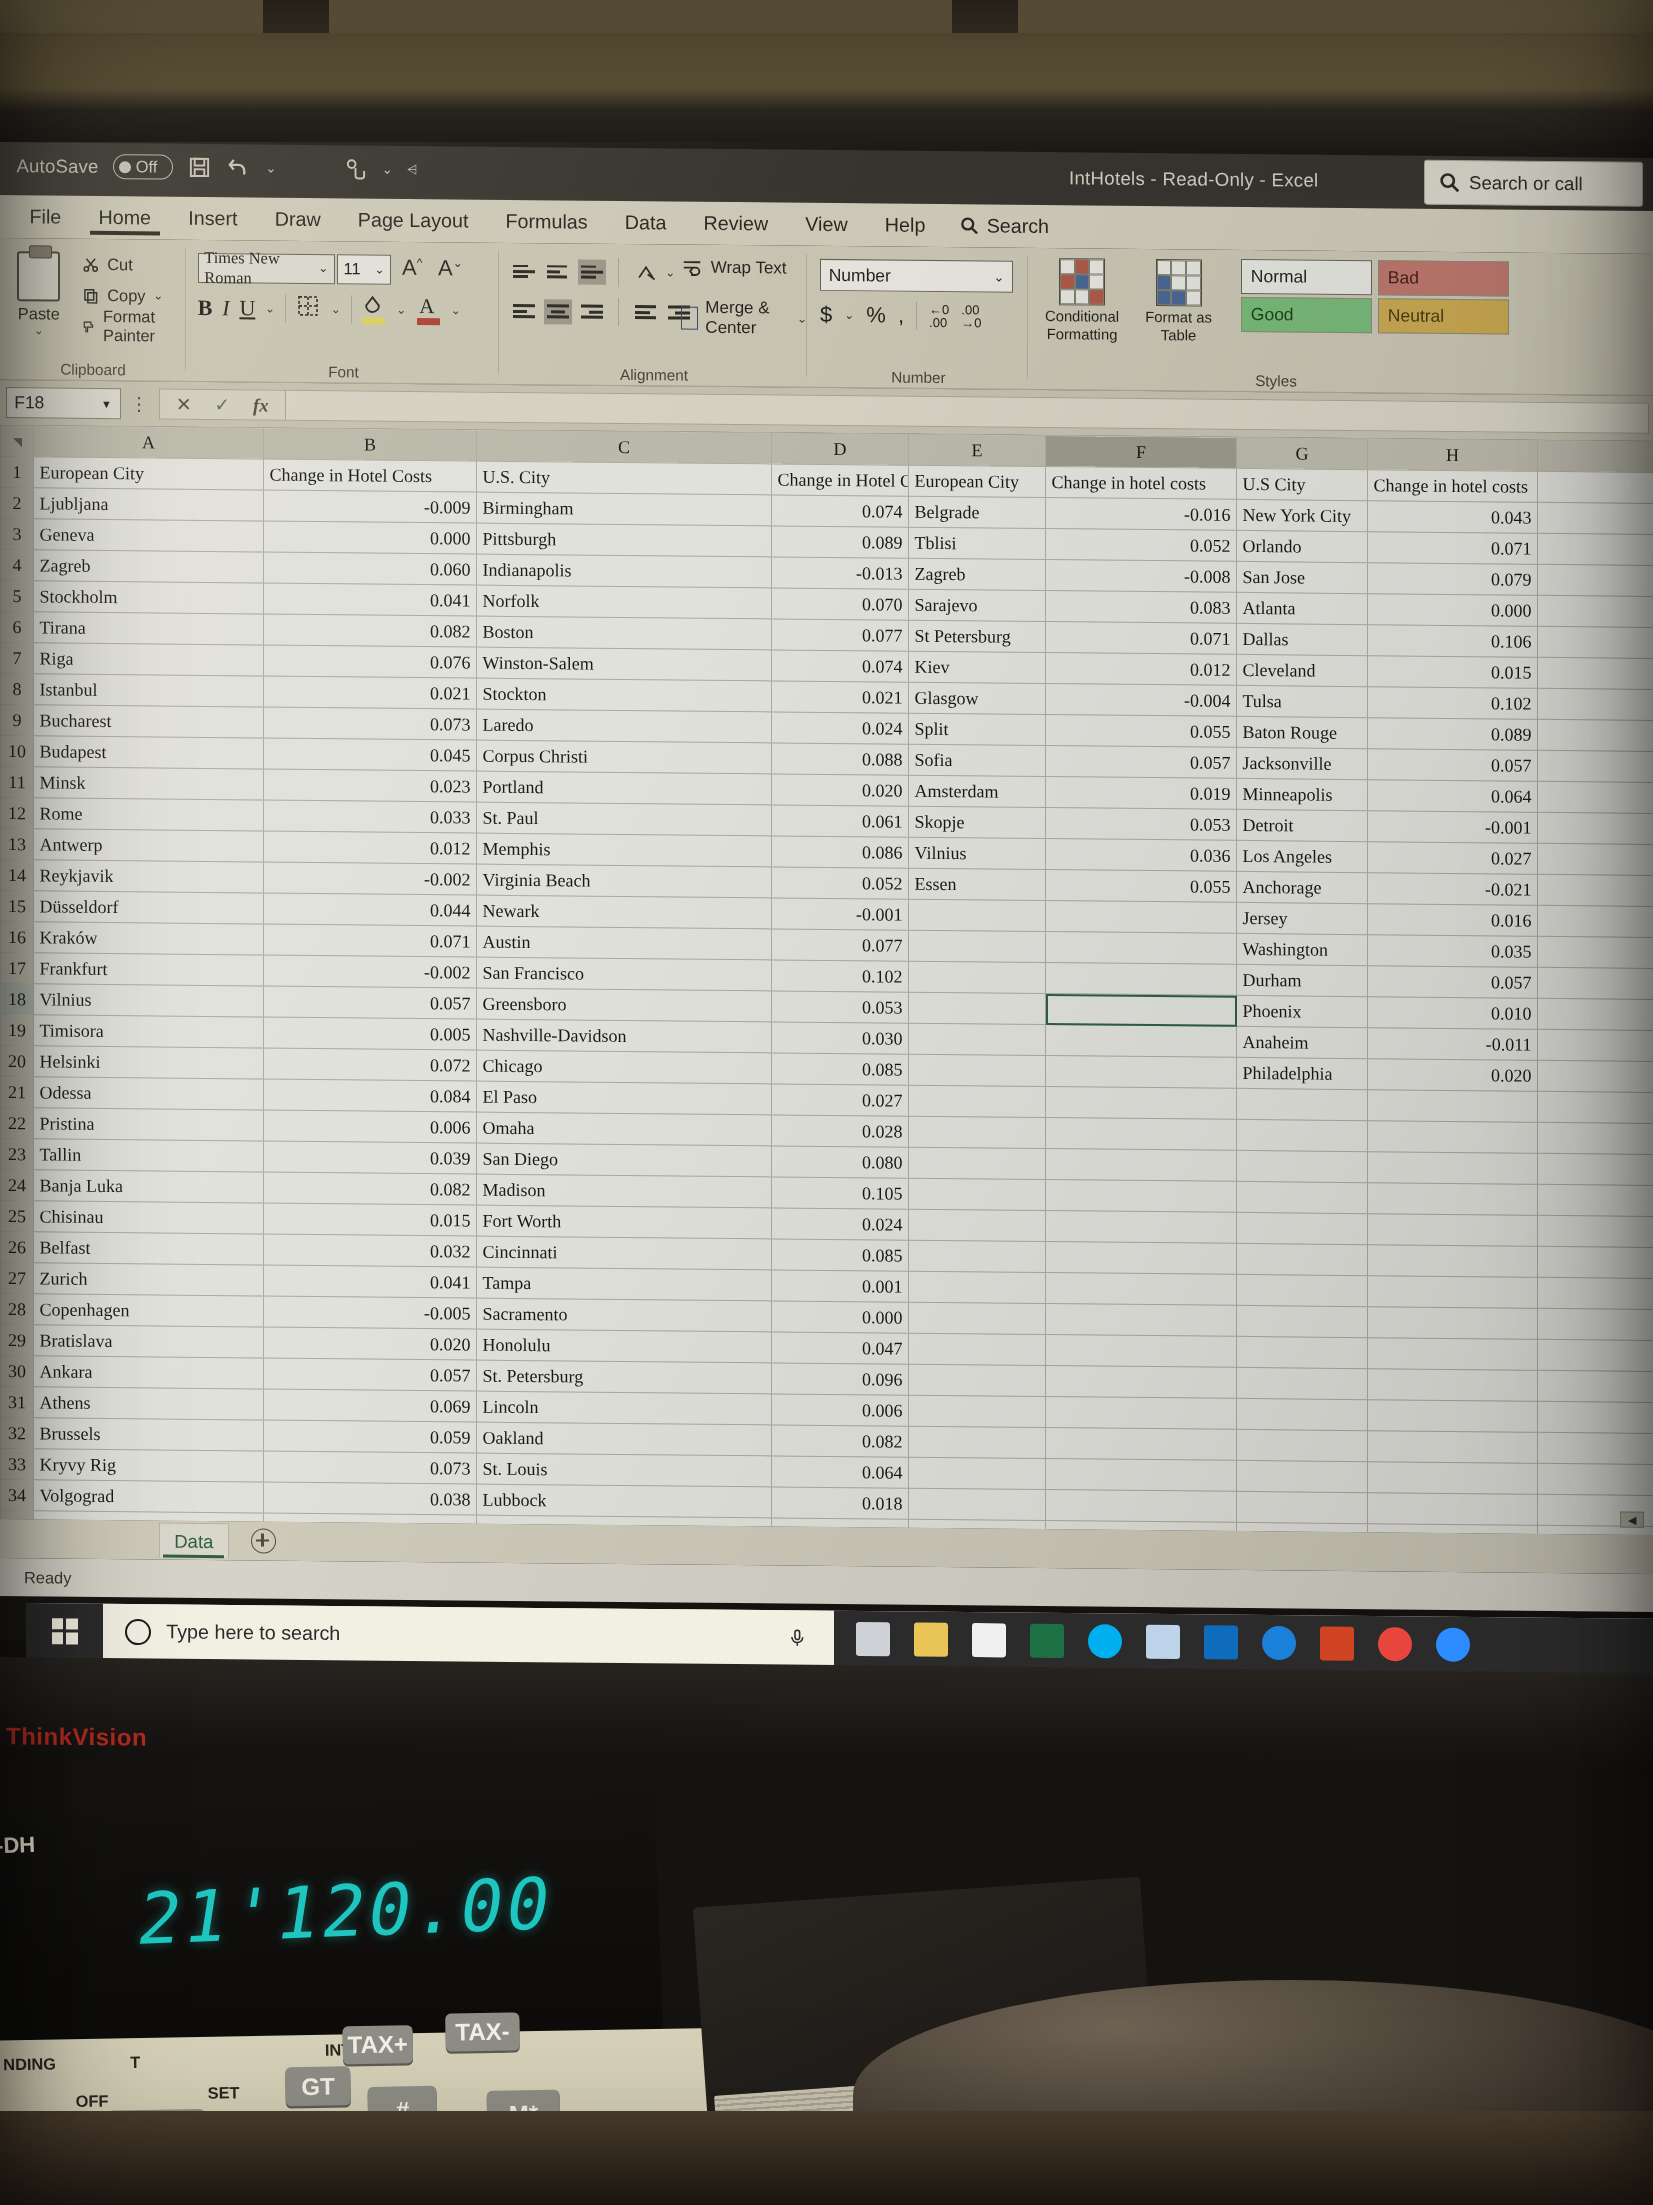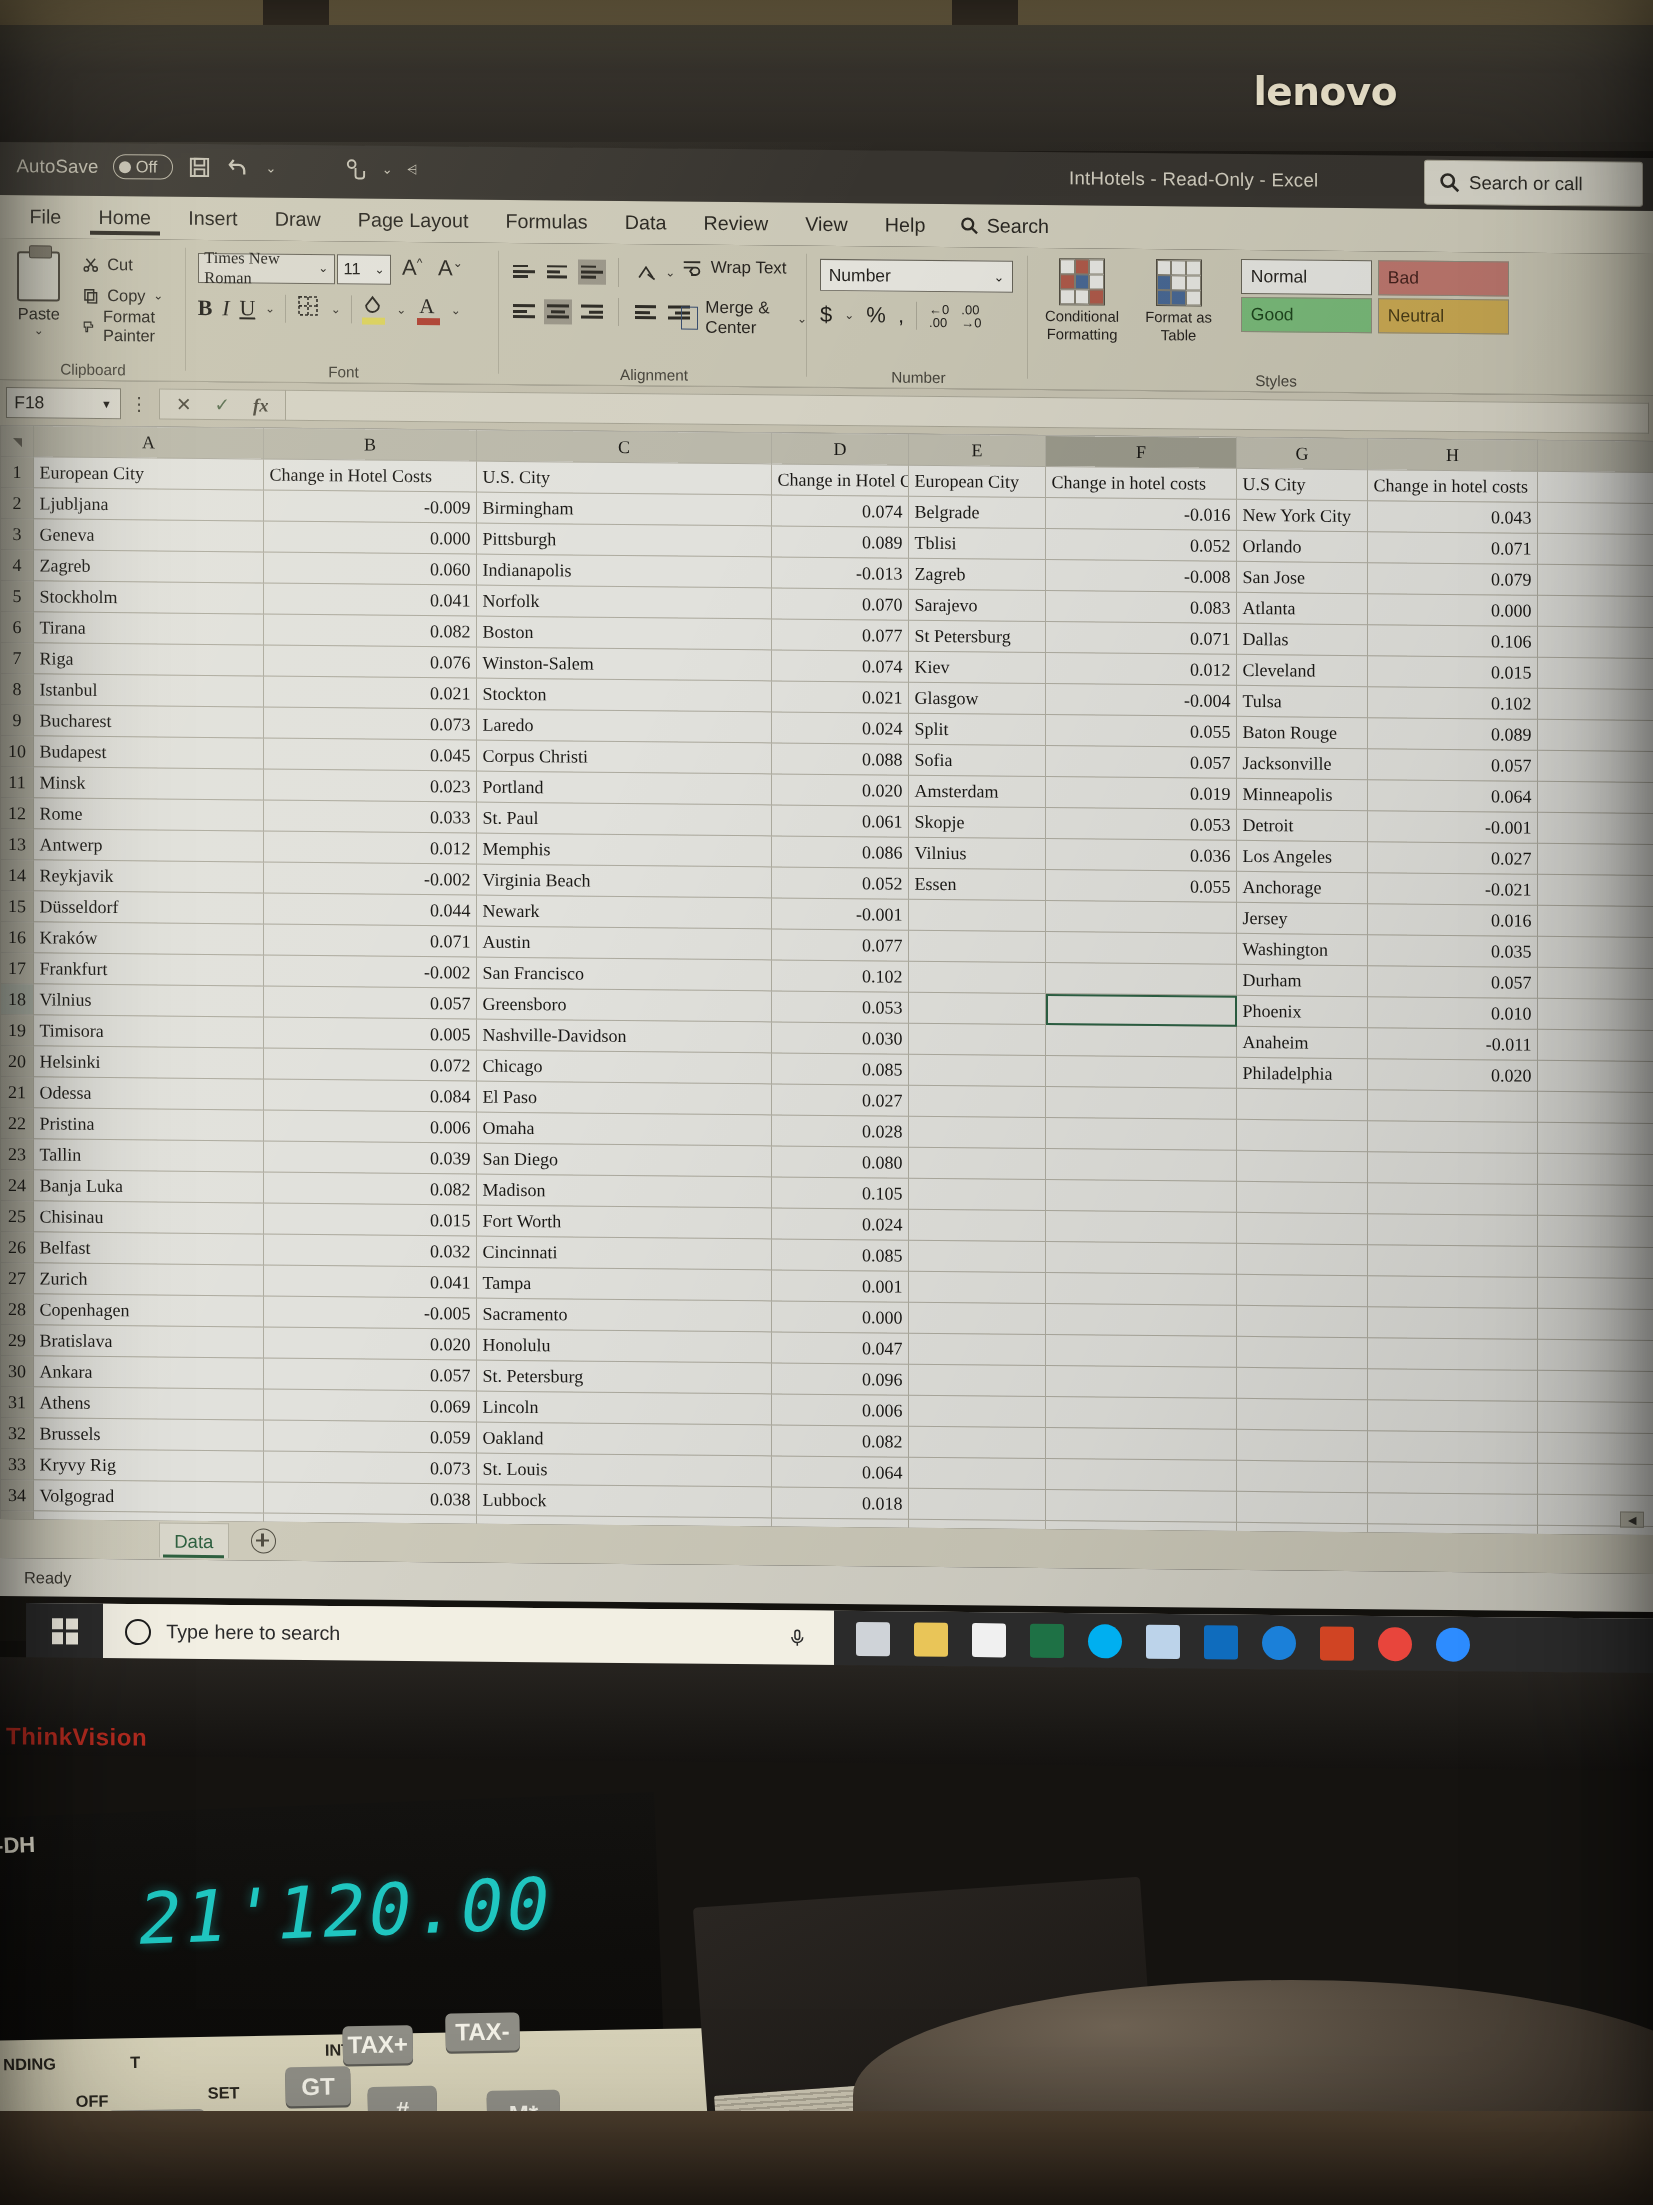--- a/index.html
+++ b/index.html
@@ -187,23 +187,20 @@
                     rgba(0,0,0,.06) 72%, rgba(0,0,0,.16) 100%);}
   .vig{position:absolute;inset:0;pointer-events:none;
        box-shadow: inset 0 0 164px rgba(0,0,0,.55), inset 0 0 66px rgba(0,0,0,.35);}
 </style>
 </head>
 <body>
 
 <div id="scene">
 
   <div class="wall-top"></div>
-  <div class="bezel-top">
-    <div class="lenovo-logo">lenovo</div>
-  </div>
 
   <div id="excel">
 
     <div class="titlebar">
       <div class="tb-left">
         <span class="autosave-label">AutoSave</span>
         <span class="toggle">
           <span class="knob"></span>
           <span class="off">Off</span>
         </span>

